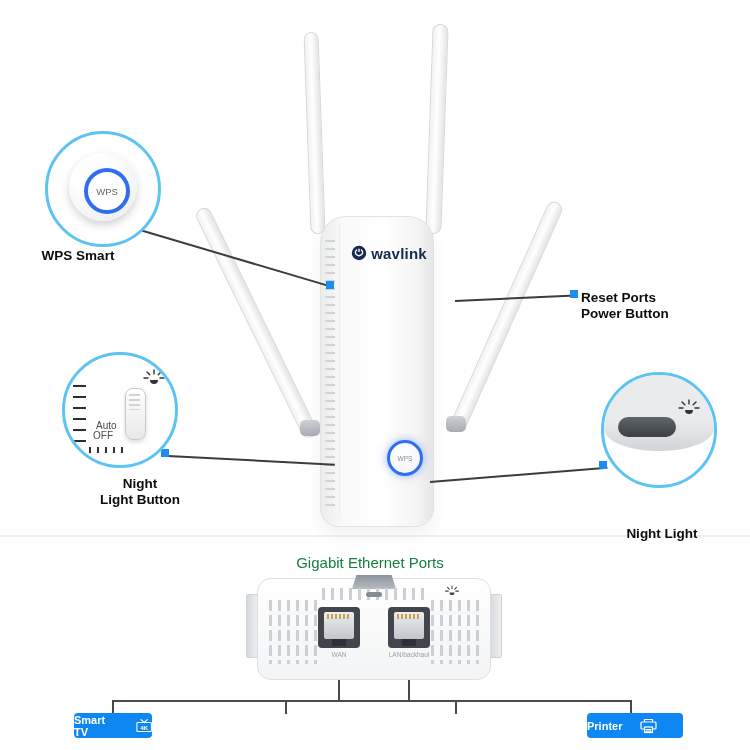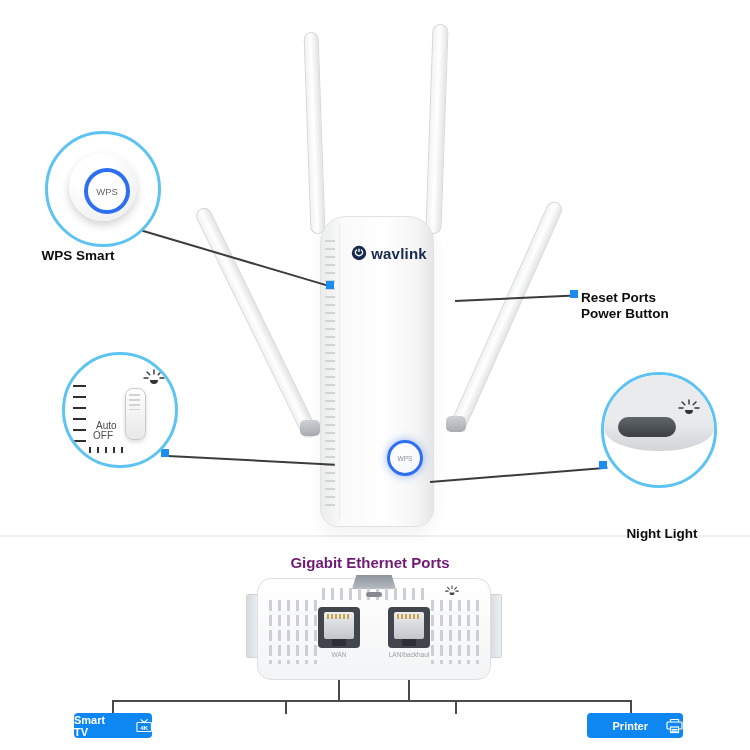--- a/index.html
+++ b/index.html
@@ -71,21 +71,21 @@
   .co-nl{left:601px;top:372px;}
   .nl-panel{position:absolute;left:0;top:0;width:110px;height:76px;background:linear-gradient(180deg,#e9ebed 60%,#d2d5d8);border-radius:0 0 48% 48% / 0 0 30% 30%;}
   .nl-lens{position:absolute;left:14px;top:42px;width:58px;height:20px;border-radius:10px;background:linear-gradient(180deg,#61666c,#3b3f44);}
   .nl-rays{position:absolute;left:74px;top:24px;}
   .lbl-nl{left:604px;top:510px;width:116px;text-align:center;margin-top:16px;}
 
   
   .divider{left:0;top:535px;width:750px;height:2px;background:#edeff0;}
 
   
-  .eth-title{left:255px;top:554px;width:230px;text-align:center;font-size:15px;font-weight:bold;color:#701a75;z-index:2;}
+  .eth-title{left:255px;top:554px;width:230px;text-align:center;font-size:15px;font-weight:normal;color:#15803d;z-index:2;}
   .bview{left:257px;top:578px;width:232px;height:100px;background:linear-gradient(180deg,#ffffff,#f3f4f5);border:1px solid #dcdee0;border-radius:14px;z-index:2;}
   .btab{left:352px;top:575px;width:44px;height:14px;background:linear-gradient(180deg,#8e949c,#b6bbc1);clip-path:polygon(10% 0,90% 0,100% 100%,0 100%);z-index:3;}
   .bslot{left:366px;top:592px;width:16px;height:5px;background:#868b92;border-radius:3px;z-index:4;}
   .brays{left:445px;top:585px;z-index:3;}
   .bvent{position:absolute;z-index:3;background:repeating-linear-gradient(180deg,transparent 0 11px,#f6f7f8 11px 15px),repeating-linear-gradient(90deg,#ccd0d4 0 3px,transparent 3px 9px);}
   .bvent-l{left:269px;top:600px;width:48px;height:64px;}
   .bvent-r{left:431px;top:600px;width:48px;height:64px;}
   .bvent-c{position:absolute;left:322px;top:588px;width:104px;height:12px;background:repeating-linear-gradient(90deg,#ccd0d4 0 3px,transparent 3px 9px);z-index:3;}
   .bracket{position:absolute;top:594px;width:11px;height:62px;background:linear-gradient(90deg,#d7dadd,#edeff1);border:1px solid #d0d3d6;border-radius:2px;z-index:1;}
   .bracket-l{left:246px;}
@@ -103,21 +103,21 @@
   
   .vline{position:absolute;width:1.5px;background:#4a4a4a;z-index:1;}
   .vl-wan{left:338px;top:678px;height:23px;}
   .vl-lan{left:408px;top:678px;height:23px;}
   .hbus{position:absolute;left:112px;top:700px;width:519px;height:1.5px;background:#4a4a4a;z-index:1;}
   .drop{position:absolute;width:1.5px;height:14px;top:700px;background:#4a4a4a;z-index:1;}
   .drop-tv{left:112px;}
   .drop-game{left:285px;}
   .drop-pc{left:455px;}
   .drop-printer{left:630px;}
-  .dev-box{position:absolute;top:713px;height:25px;background:#0e87f2;border-radius:4px;color:#fff;display:flex;align-items:center;justify-content:flex-end;gap:18px;font-size:11px;font-weight:bold;z-index:2;}
+  .dev-box{position:absolute;top:713px;height:25px;background:#0e87f2;border-radius:4px;color:#fff;display:flex;align-items:center;justify-content:flex-start;gap:18px;font-size:11px;font-weight:bold;z-index:2;}
   .box-tv{left:74px;width:78px;}
   .box-game{left:239px;width:93px;}
   .box-pc{left:417px;width:76px;margin-top:46px;}
   .box-printer{left:587px;width:96px;}
 </style>
 </head>
 <body>
 
 <div class="stage">
 
@@ -172,20 +172,24 @@
     <div class="nlb-switch"></div>
     <div class="nlb-ridges"></div>
     <svg class="nlb-rays" width="22" height="16" viewBox="0 0 22 16" fill="none" stroke="#333" stroke-width="1.4" stroke-linecap="round">
       <path d="M11 1v4"></path>
         <path d="M4 3l2.8 2.8"></path>
         <path d="M18 3l-2.8 2.8"></path>
         <path d="M1 9h4"></path>
         <path d="M21 9h-4"></path>
       <path d="M7 11a4 4 0 0 0 8 0z" fill="#333" stroke="none"></path>
     </svg>
+  </div>
+  <div class="callout-label lbl-nlb">
+    <div>Night</div>
+    <div>Light Button</div>
   </div>
 
   <div class="callout co-nl">
     <div class="nl-panel"></div>
     <div class="nl-lens"></div>
     <svg class="nl-rays" width="22" height="16" viewBox="0 0 22 16" fill="none" stroke="#333" stroke-width="1.4" stroke-linecap="round">
       <path d="M11 1v4"></path>
         <path d="M4 3l2.8 2.8"></path>
         <path d="M18 3l-2.8 2.8"></path>
         <path d="M1 9h4"></path>

